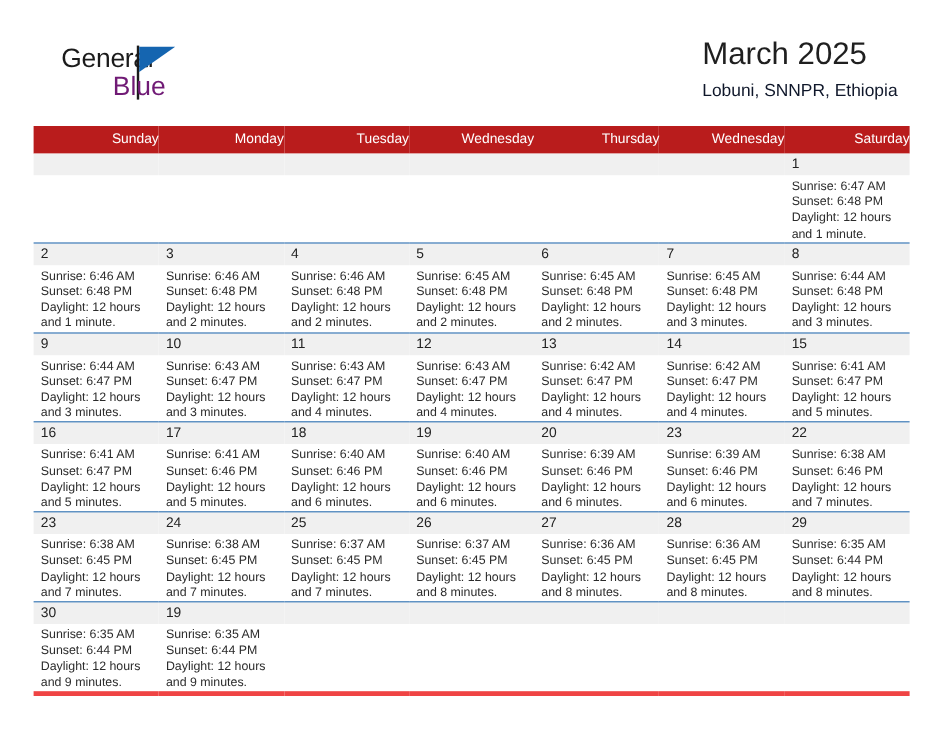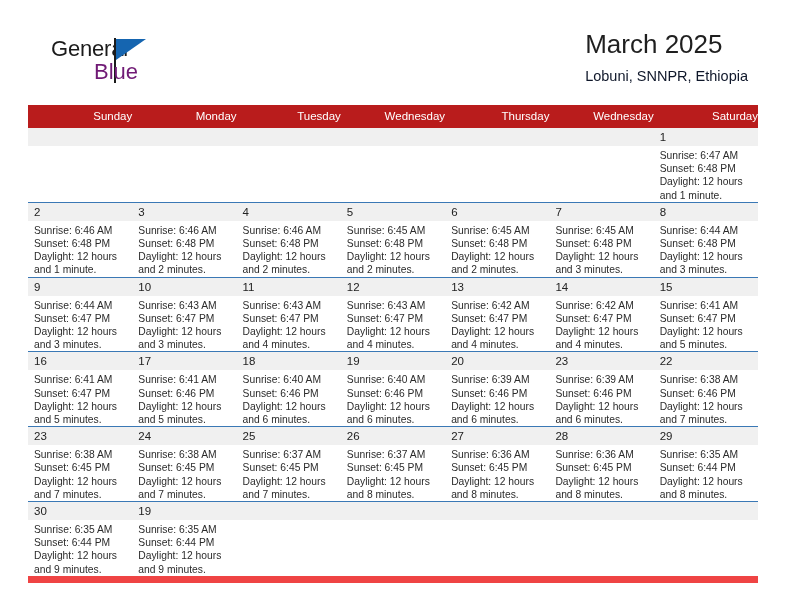--- a/index.html
+++ b/index.html
@@ -108,21 +108,21 @@
     border: none;
   }
   .cal td {
     vertical-align: top;
     padding: 0;
     height: 74px;
     border-bottom: 1px solid #3a78b5;
     border-right: none;
   }
   .cal tr:last-child td {
-    border-bottom: 7px solid #ef4444;
+    border-bottom: 4px solid #ef4444;
   }
   .daynum {
     display: block;
     background: #f0f0f0;
     font-size: 11.5px;
     color: #222;
     padding: 3px 0 3px 6px;
     height: 18px;
     line-height: 12px;
   }

